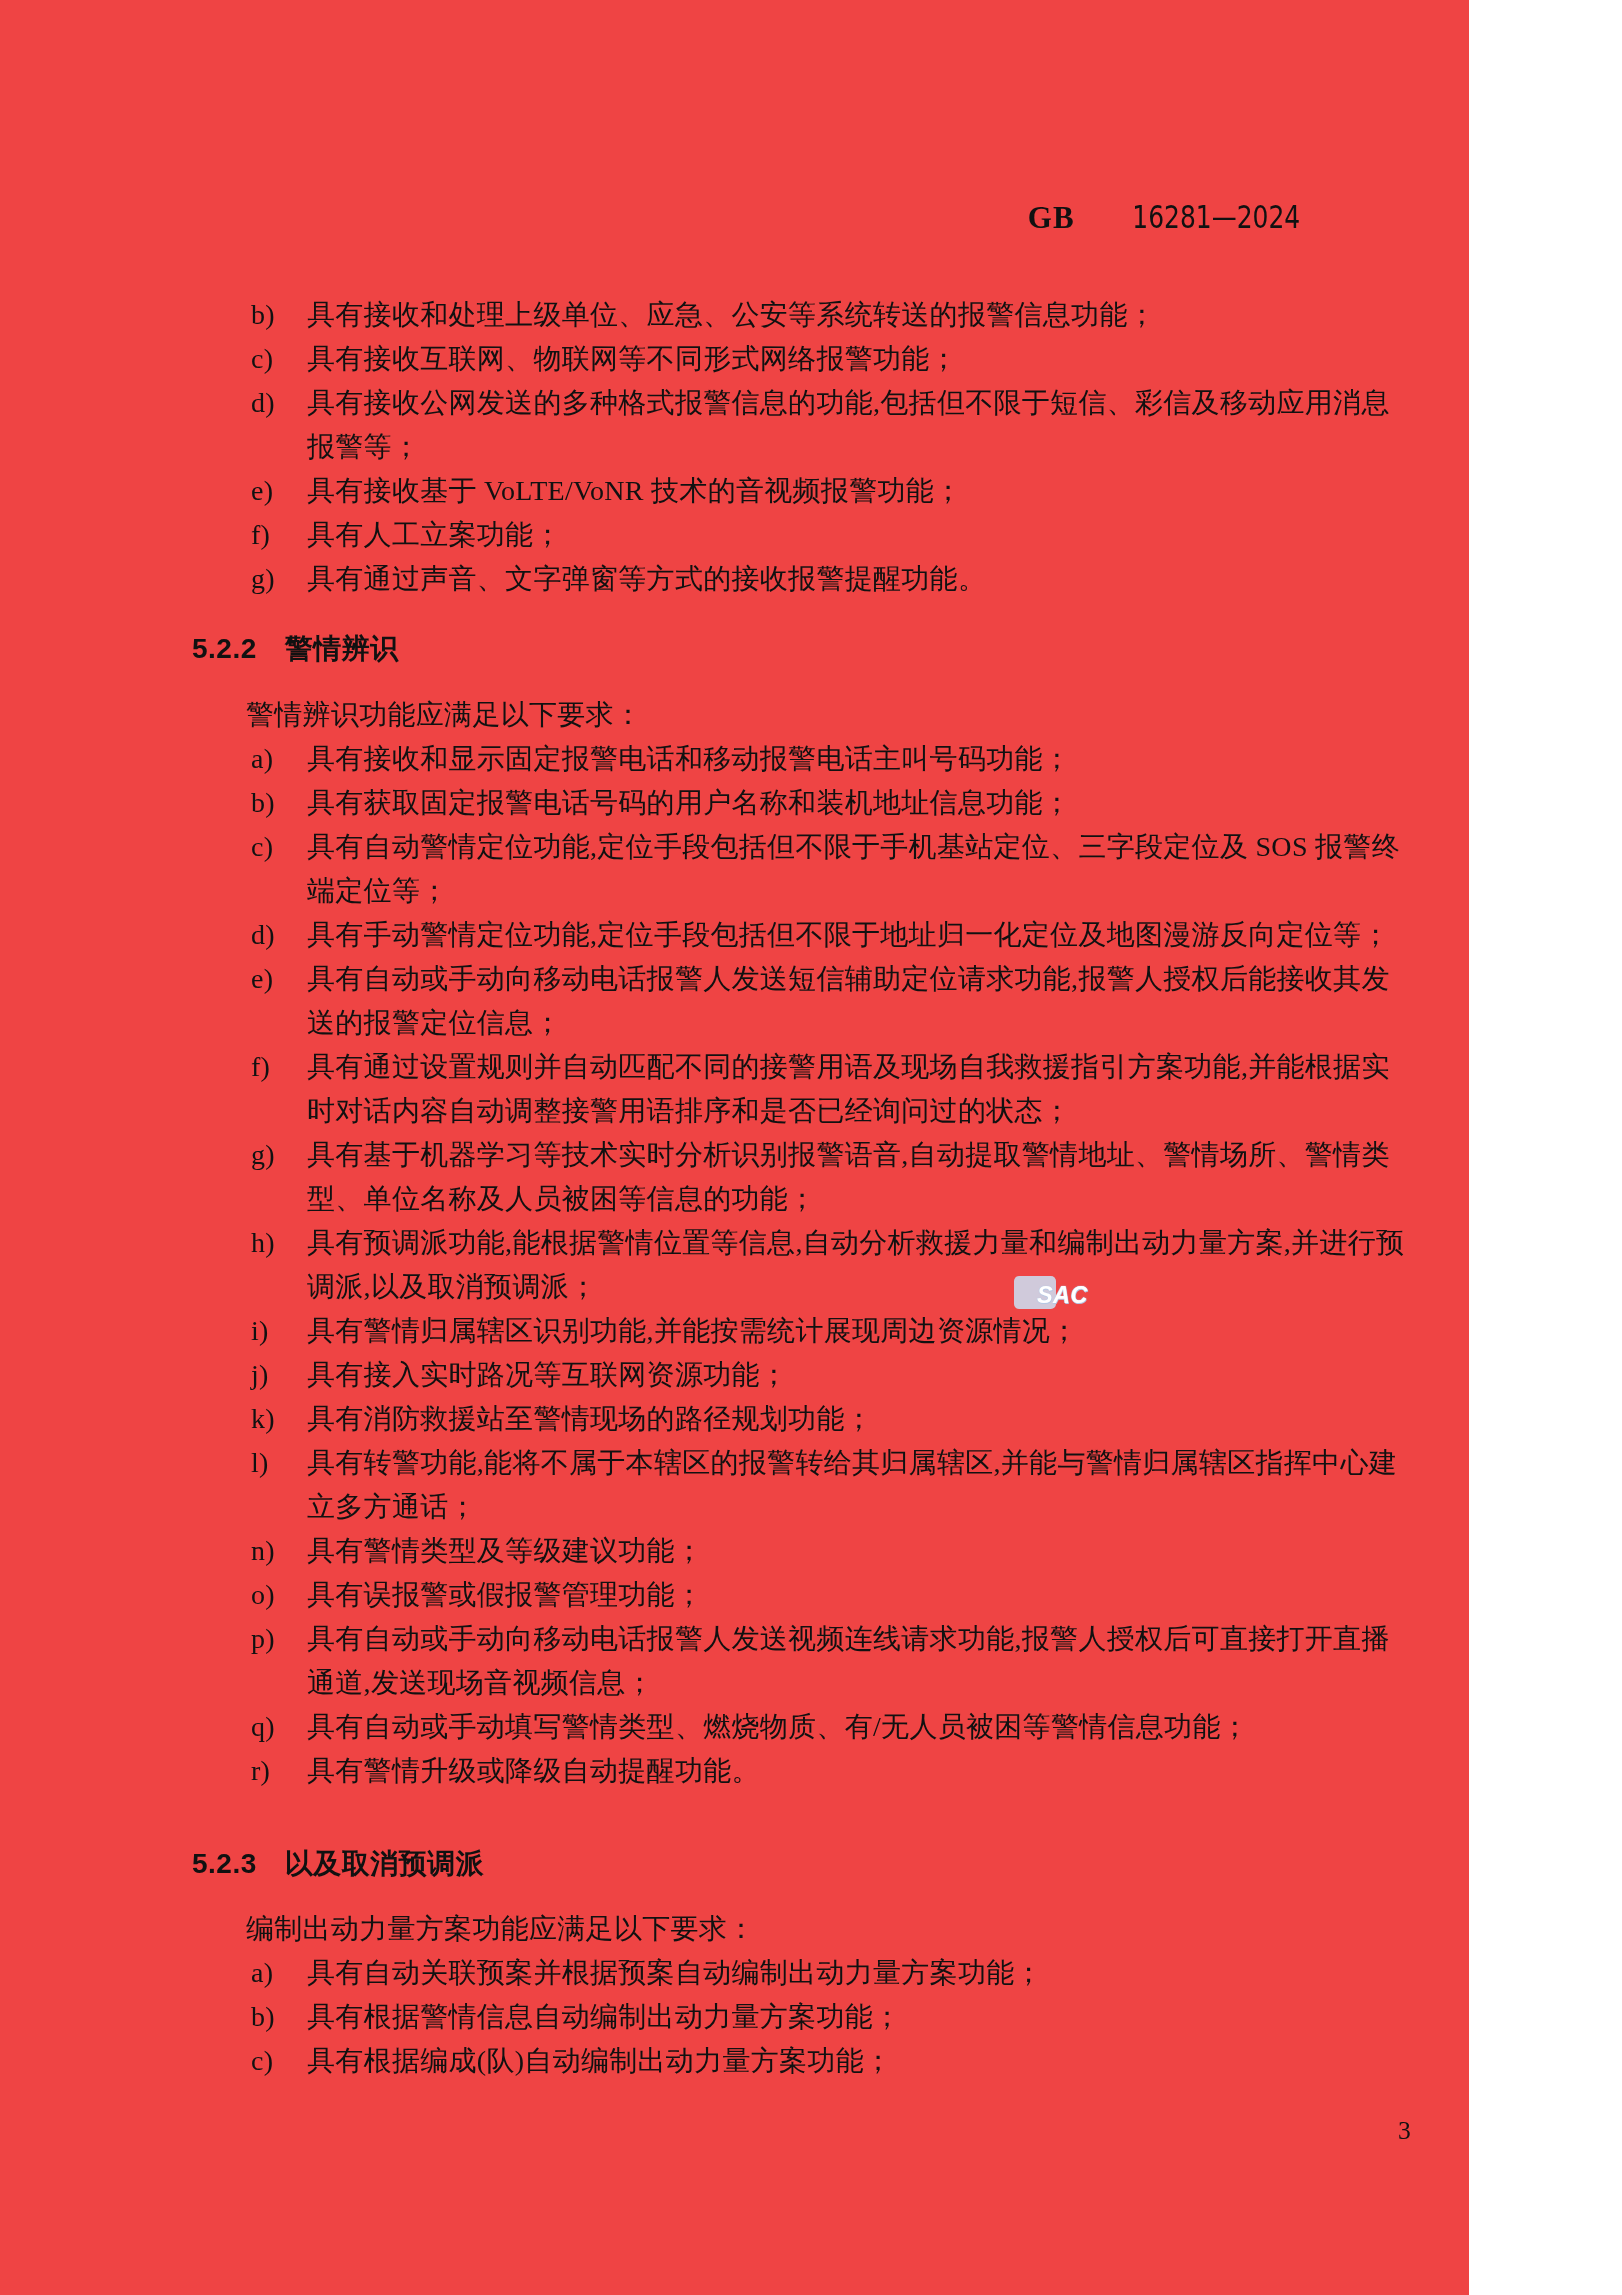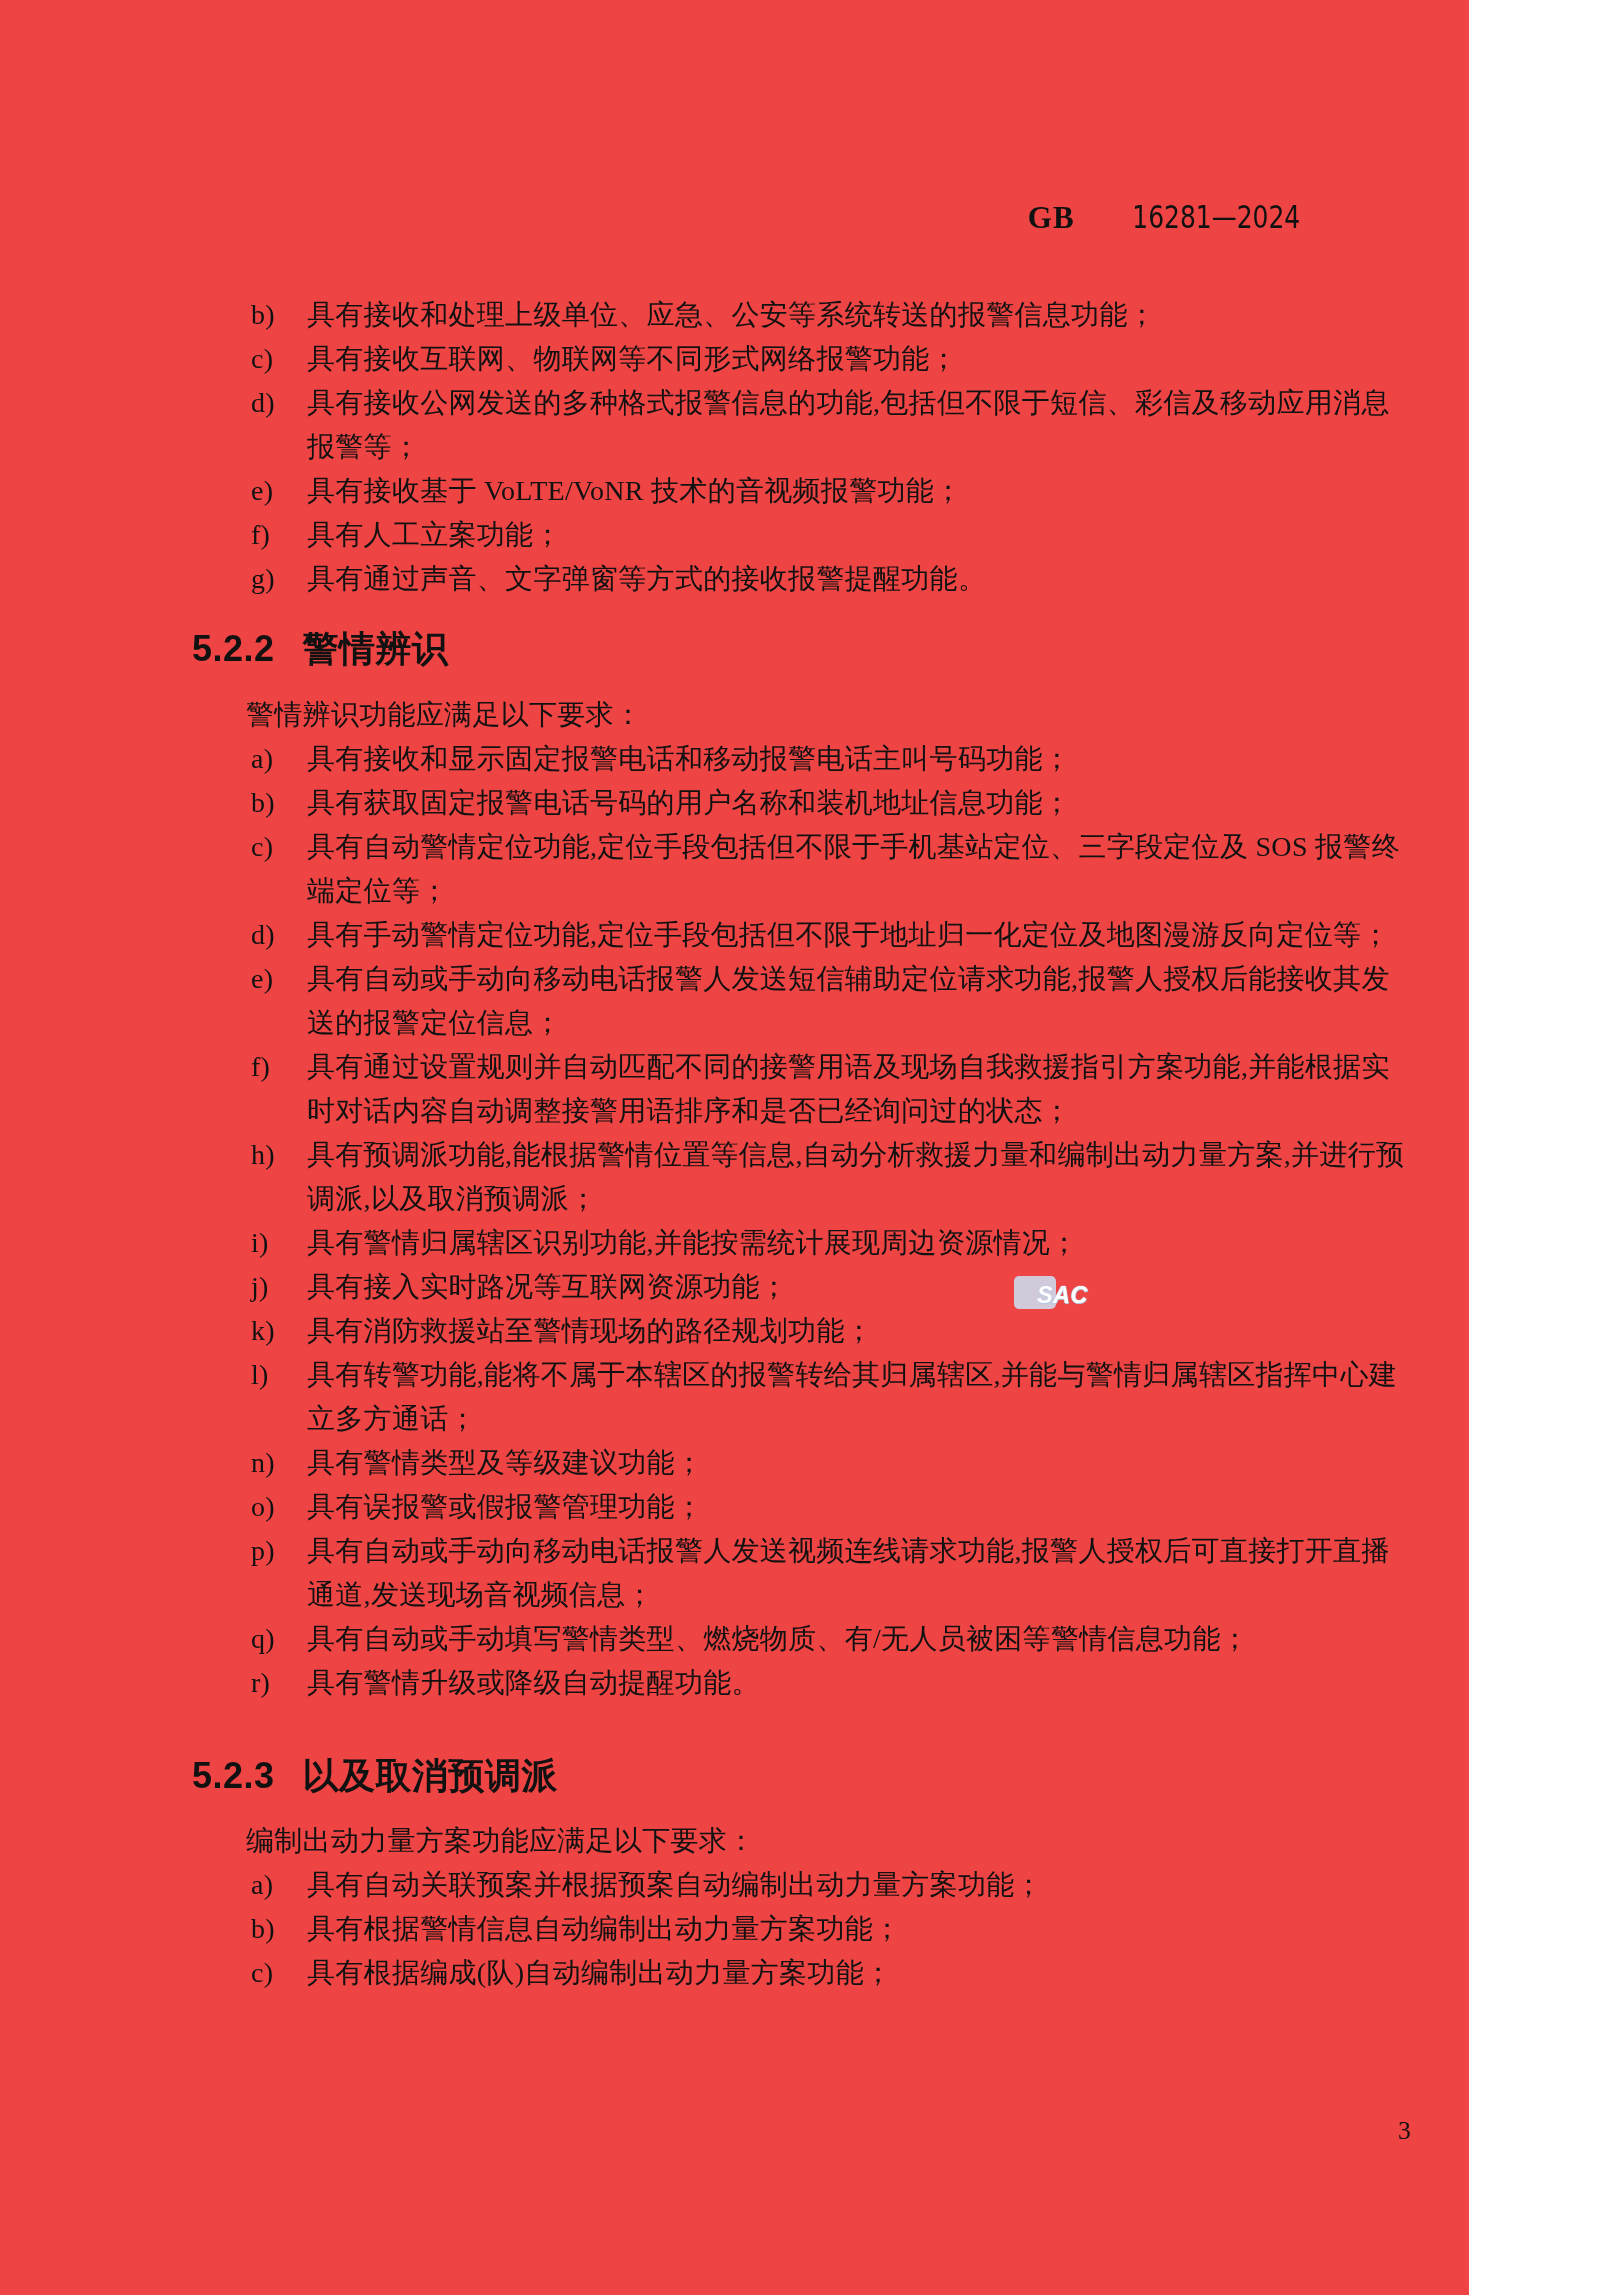--- a/index.html
+++ b/index.html
@@ -36,21 +36,21 @@
     position:absolute;left:192px;top:0;width:1222px;z-index:1;
     font-size:28px;line-height:44px;letter-spacing:0.3px;margin-top:22px;
   }
   .list{margin:0;padding:0;}
   .list .li{padding-left:115px;text-indent:-56px;}
   .li .lbl{display:inline-block;width:56px;text-indent:0;}
   .block1{margin-top:271px;}
   .heading{
     margin:26px 0 0 0;
     font-family:"Liberation Sans","DejaVu Sans",sans-serif;
-    font-weight:700;font-size:36px;line-height:44px;letter-spacing:0.5px;
+    font-weight:700;font-size:28px;line-height:44px;letter-spacing:0.5px;
   }
   .heading.second{margin-top:49px;}
   .heading .h-num{margin-right:28px;}
   .intro{margin:21.5px 0 0 54px;}
   .page-number{position:absolute;top:2116px;left:1398px;font-size:25.6px;z-index:1;}
 </style>
 </head>
 <body>
 
 <div class="page">
@@ -81,20 +81,21 @@
     </h2>
     <p class="intro">警情辨识功能应满足以下要求：</p>
 
     <section class="list">
       <div class="li"><span class="lbl">a)</span><span class="txt">具有接收和显示固定报警电话和移动报警电话主叫号码功能；</span></div>
       <div class="li"><span class="lbl">b)</span><span class="txt">具有获取固定报警电话号码的用户名称和装机地址信息功能；</span></div>
       <div class="li"><span class="lbl">c)</span><span class="txt">具有自动警情定位功能,定位手段包括但不限于手机基站定位、三字段定位及 SOS 报警终端定位等；</span></div>
       <div class="li"><span class="lbl">d)</span><span class="txt">具有手动警情定位功能,定位手段包括但不限于地址归一化定位及地图漫游反向定位等；</span></div>
       <div class="li"><span class="lbl">e)</span><span class="txt">具有自动或手动向移动电话报警人发送短信辅助定位请求功能,报警人授权后能接收其发送的报警定位信息；</span></div>
       <div class="li"><span class="lbl">f)</span><span class="txt">具有通过设置规则并自动匹配不同的接警用语及现场自我救援指引方案功能,并能根据实时对话内容自动调整接警用语排序和是否已经询问过的状态；</span></div>
+      <div class="li"><span class="lbl">g)</span><span class="txt">具有基于机器学习等技术实时分析识别报警语音,自动提取警情地址、警情场所、警情类型、单位名称及人员被困等信息的功能；</span></div>
       <div class="li"><span class="lbl">h)</span><span class="txt">具有预调派功能,能根据警情位置等信息,自动分析救援力量和编制出动力量方案,并进行预调派,以及取消预调派；</span></div>
       <div class="li"><span class="lbl">i)</span><span class="txt">具有警情归属辖区识别功能,并能按需统计展现周边资源情况；</span></div>
       <div class="li"><span class="lbl">j)</span><span class="txt">具有接入实时路况等互联网资源功能；</span></div>
       <div class="li"><span class="lbl">k)</span><span class="txt">具有消防救援站至警情现场的路径规划功能；</span></div>
       <div class="li"><span class="lbl">l)</span><span class="txt">具有转警功能,能将不属于本辖区的报警转给其归属辖区,并能与警情归属辖区指挥中心建立多方通话；</span></div>
       <div class="li"><span class="lbl">n)</span><span class="txt">具有警情类型及等级建议功能；</span></div>
       <div class="li"><span class="lbl">o)</span><span class="txt">具有误报警或假报警管理功能；</span></div>
       <div class="li"><span class="lbl">p)</span><span class="txt">具有自动或手动向移动电话报警人发送视频连线请求功能,报警人授权后可直接打开直播通道,发送现场音视频信息；</span></div>
       <div class="li"><span class="lbl">q)</span><span class="txt">具有自动或手动填写警情类型、燃烧物质、有/无人员被困等警情信息功能；</span></div>
       <div class="li"><span class="lbl">r)</span><span class="txt">具有警情升级或降级自动提醒功能。</span></div>

